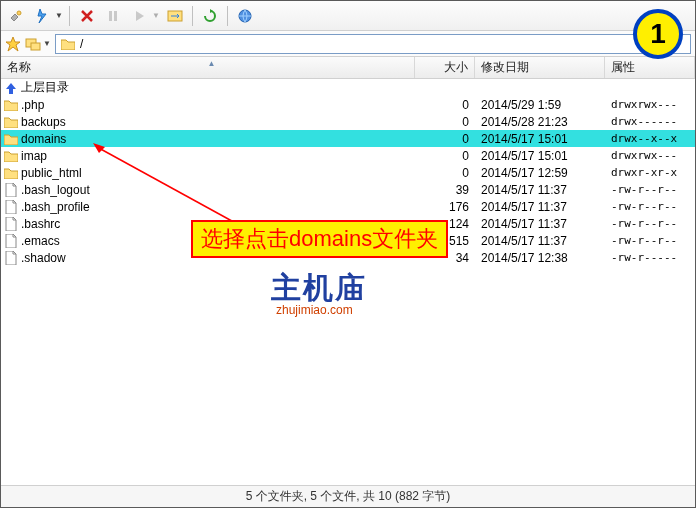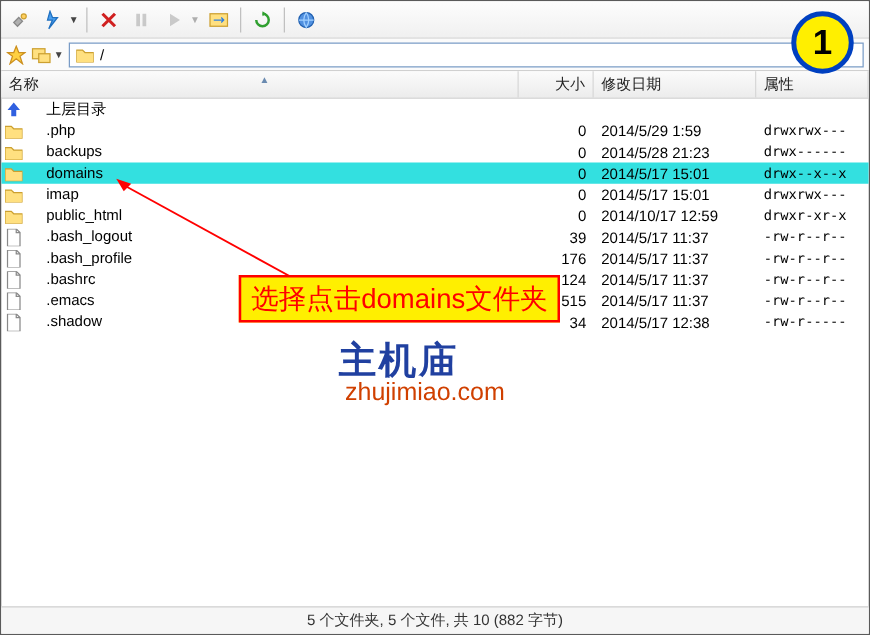--- a/index.html
+++ b/index.html
@@ -14,31 +14,31 @@
   .headerrow { height: 22px; background: linear-gradient(#fbfbfb,#ececec); border-bottom: 1px solid #d0d0d0; display: flex; font-size: 12px; color: #222; }
   .col { border-right: 1px solid #d8d8d8; padding: 3px 6px; display: flex; align-items: center; }
   .col-name { flex: 1; position: relative; }
   .col-size { width: 60px; justify-content: flex-end; }
   .col-date { width: 130px; }
   .col-attr { width: 90px; }
   .sort-arrow { position: absolute; left: 50%; top: 2px; font-size: 8px; color: #6a8ab0; }
   .filelist { position: absolute; top: 78px; left: 0; right: 0; bottom: 22px; overflow: hidden; font-size: 12px; }
   .row { height: 17px; display: flex; align-items: center; }
   .row.sel { background: #33e0e0; }
-  .rc-name { flex: 1; display: flex; align-items: flex-start; padding-left: 2px; gap: 18px; }
+  .rc-name { flex: 1; display: flex; align-items: center; padding-left: 2px; gap: 2px; }
   .rc-size { width: 60px; text-align: right; padding-right: 6px; }
   .rc-date { width: 130px; padding-left: 6px; }
   .rc-attr { width: 90px; padding-left: 6px; font-family: monospace; font-size: 11px; }
   .ficon { width: 16px; height: 16px; display: inline-flex; align-items: center; justify-content: center; }
   .status { position: absolute; bottom: 0; left: 0; right: 0; height: 22px; border-top: 1px solid #d0d0d0; background: #f6f6f6; font-size: 12px; display: flex; align-items: center; justify-content: center; color: #333; }
   .badge-1 { position: absolute; top: 8px; right: 12px; width: 50px; height: 50px; border-radius: 50%; background: #ffef00; border: 4px solid #0040c0; display: flex; align-items: center; justify-content: center; font-size: 28px; font-weight: bold; color: #000; z-index: 5; font-family: serif; }
   .callout { position: absolute; top: 219px; left: 190px; background: #ffef00; border: 2px solid #ff0000; color: #ff0000; font-size: 22px; padding: 2px 8px; font-family: "SimSun", serif; z-index: 3; }
   .arrow-svg { position: absolute; top: 140px; left: 90px; z-index: 2; pointer-events: none; }
   .wm1 { position: absolute; top: 267px; left: 270px; font-size: 30px; color: #2040a0; font-family: "STKaiti","KaiTi",serif; font-weight: bold; z-index: 4; letter-spacing: 2px;}
-  .wm2 { position: absolute; top: 302px; left: 275px; font-size: 20px; color: #d04000; font-family: serif; z-index: 4; }
+  .wm2 { position: absolute; top: 302px; left: 275px; font-size: 12px; color: #d04000; font-family: serif; z-index: 4; }
 </style>
 </head>
 <body>
 <div class="window">
 
   <div class="toolbar">
     <div class="tb-btn">
         <span class="ficon">
           <svg width="16" height="16">
             <path d="M3 10 L7 6 L10 9 L6 13 Z" fill="#b0b0b0" stroke="#888"></path>
@@ -212,21 +212,21 @@
         <div class="row">
           <div class="rc-name">
             <span class="ficon">
               <svg width="14" height="12">
                 <path d="M0 2 L5 2 L7 4 L14 4 L14 12 L0 12 Z" fill="#ffe080" stroke="#cca030"></path>
               </svg>
             </span>
             <span>public_html</span>
           </div>
           <div class="rc-size">0</div>
-          <div class="rc-date">2014/10/17 12:59</div>
+          <div class="rc-date">2014/5/17 12:59</div>
           <div class="rc-attr">drwxr-xr-x</div>
         </div>
         <div class="row">
           <div class="rc-name">
             <span class="ficon">
               <svg width="12" height="14">
                 <path d="M1 0 L8 0 L11 3 L11 14 L1 14 Z" fill="#ffffff" stroke="#888"></path>
                 <path d="M8 0 L8 3 L11 3" fill="none" stroke="#888"></path>
               </svg>
             </span>

